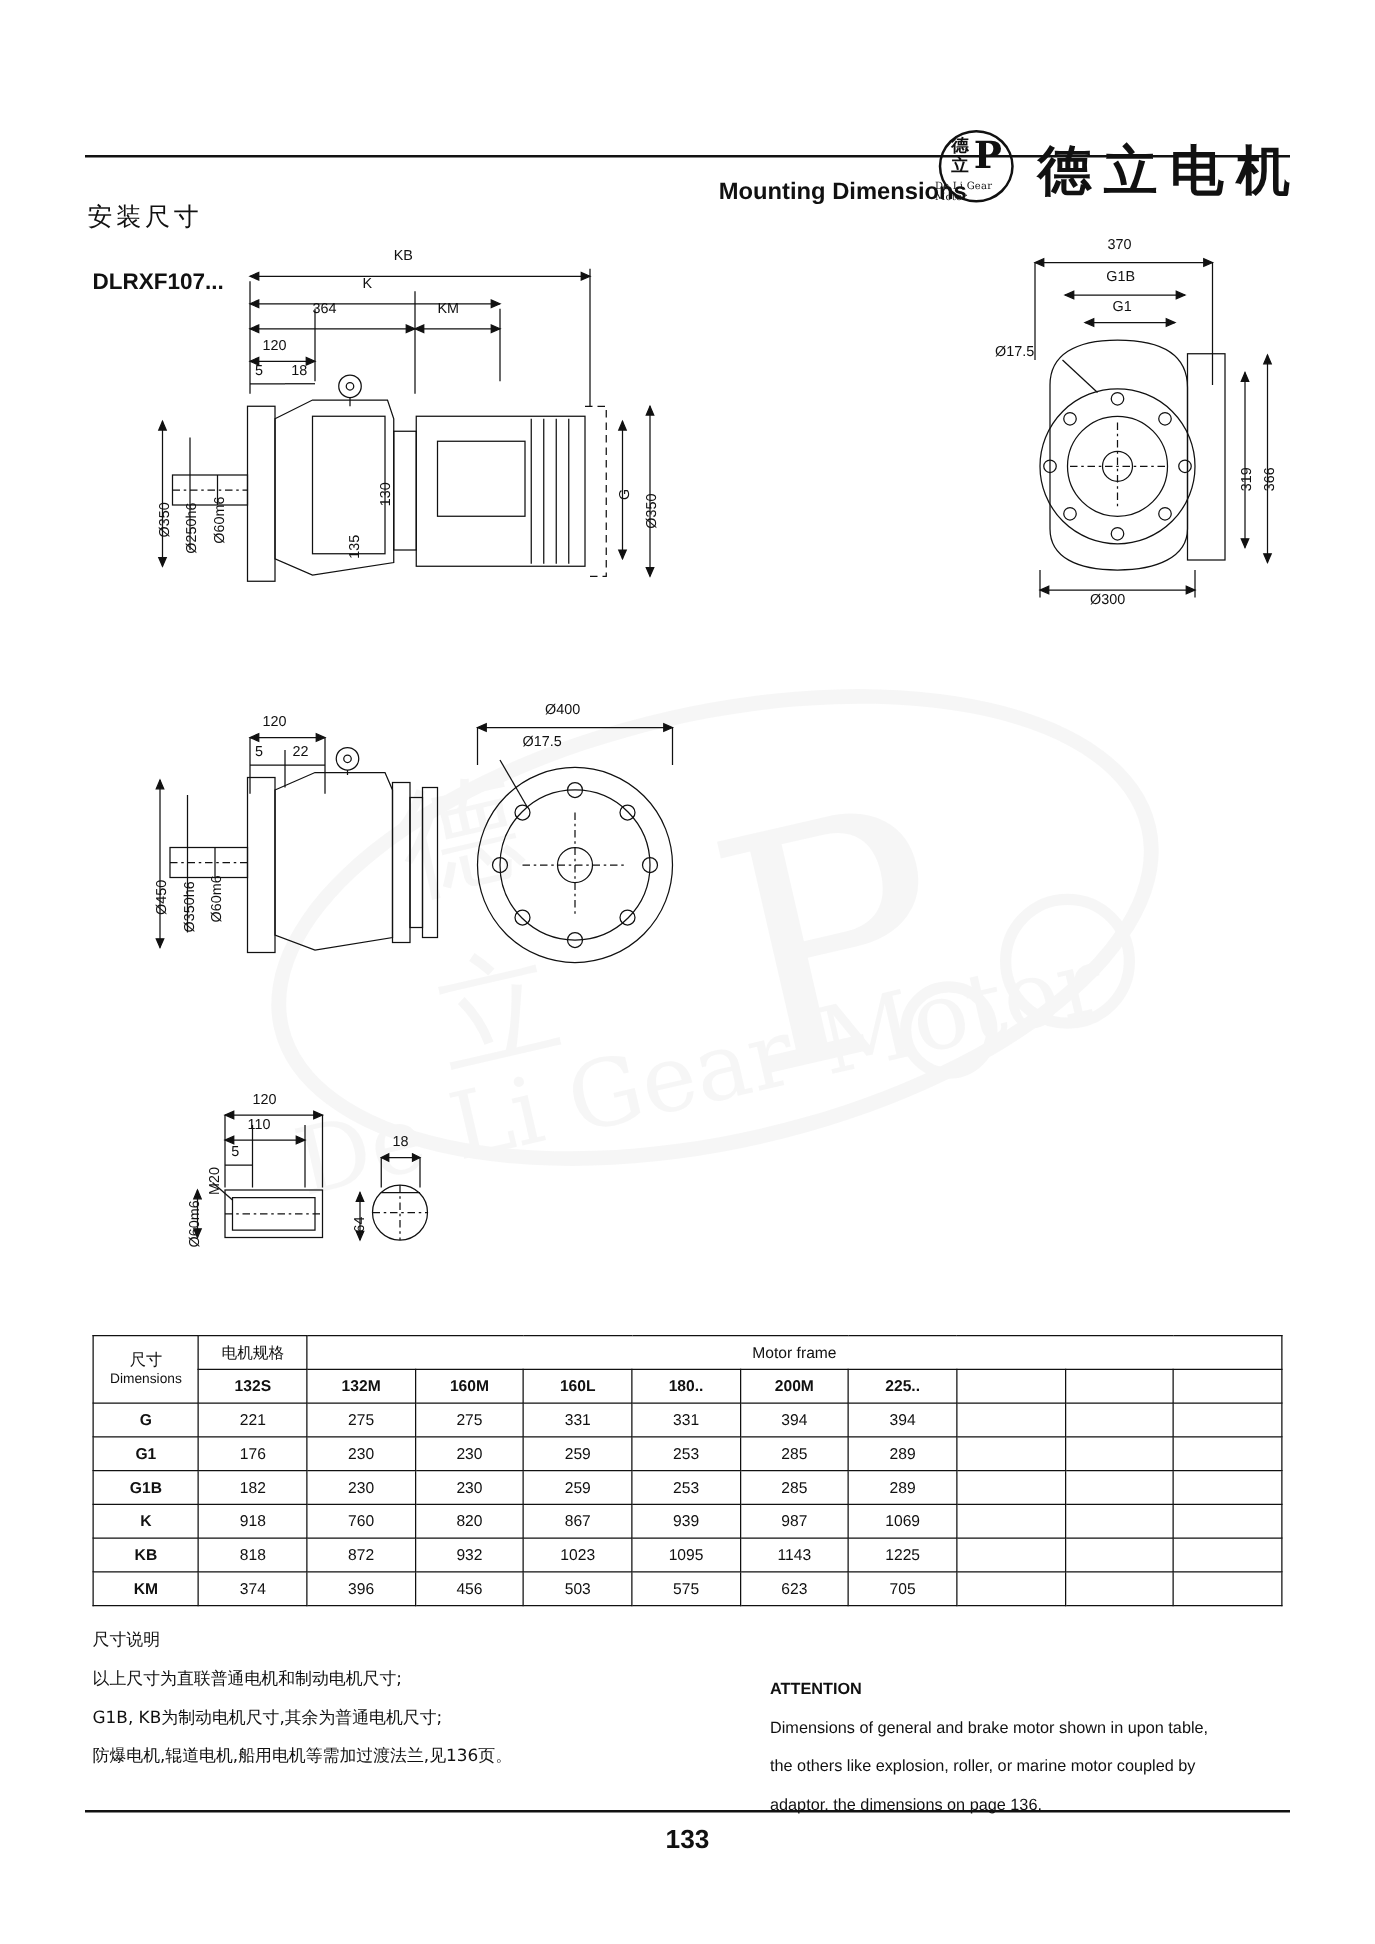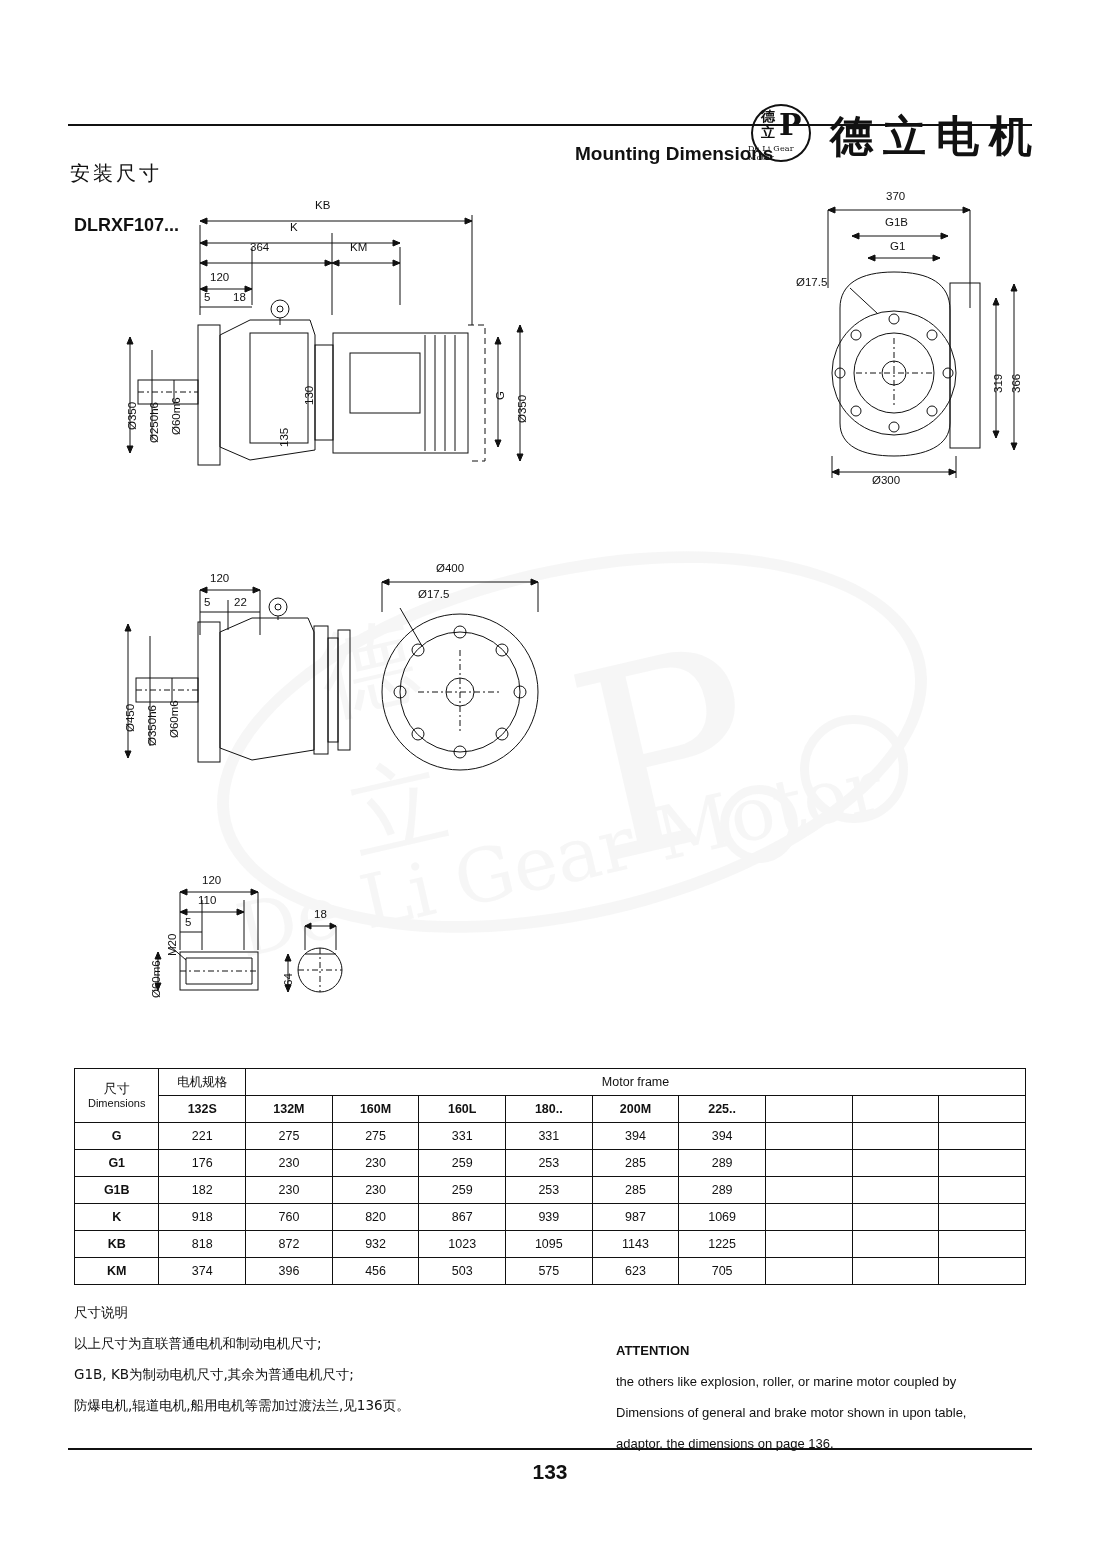--- a/index.html
+++ b/index.html
@@ -447,21 +447,21 @@
 
   <div class="notes-cn">
     <div>尺寸说明</div>
     <div>以上尺寸为直联普通电机和制动电机尺寸;</div>
     <div>G1B, KB为制动电机尺寸,其余为普通电机尺寸;</div>
     <div>防爆电机,辊道电机,船用电机等需加过渡法兰,见136页。</div>
   </div>
 
   <div class="notes-en">
     <div class="hd">ATTENTION</div>
+    <div>Dimensions of general and brake motor shown in upon table,</div>
     <div>the others like explosion, roller, or marine motor coupled by</div>
-    <div>Dimensions of general and brake motor shown in upon table,</div>
     <div>adaptor, the dimensions on page 136.</div>
   </div>
 
   <div class="footrule"></div>
   <div class="pageno">133</div>
 
 </div>
 
 </body></html>

